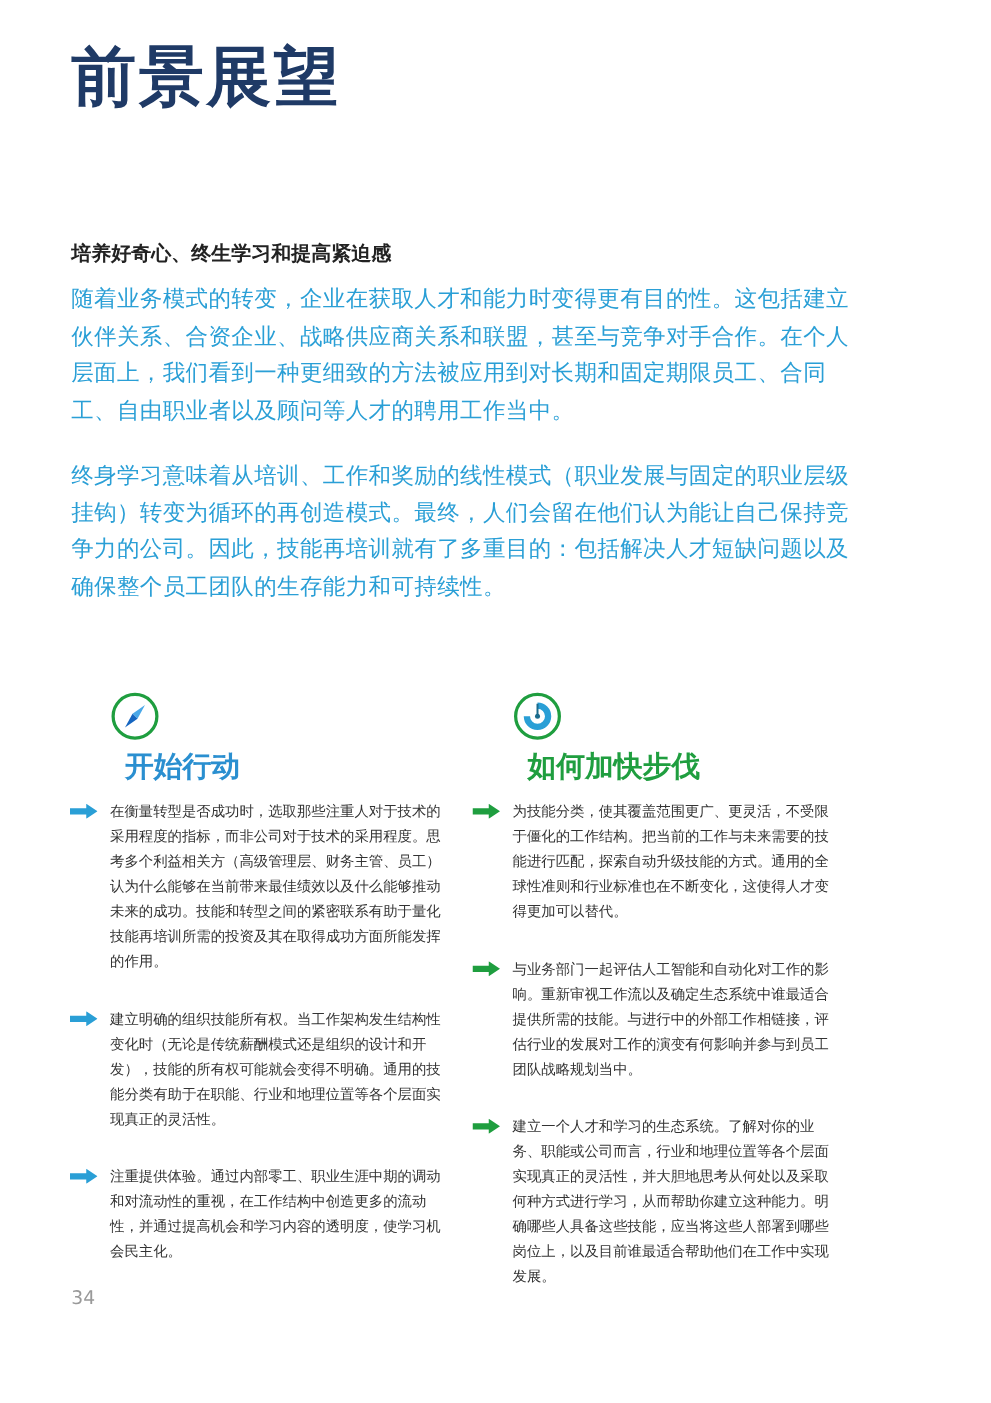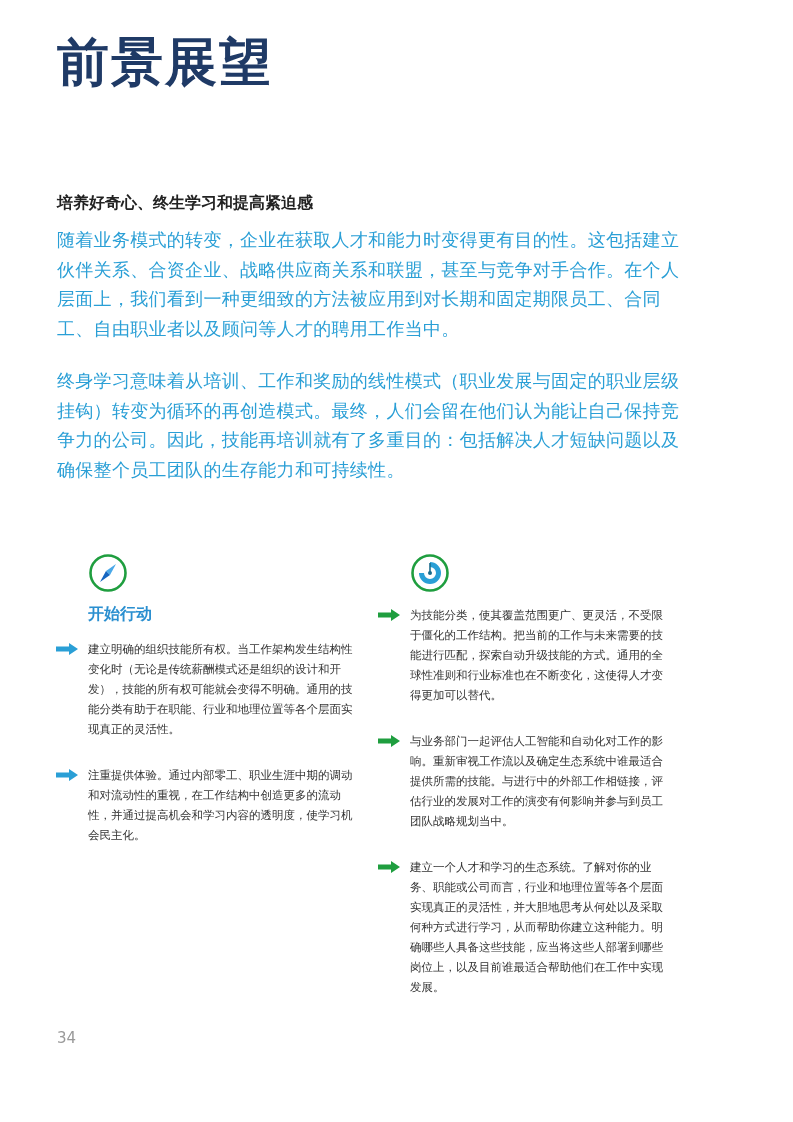--- a/index.html
+++ b/index.html
@@ -20,21 +20,21 @@
       position: absolute; left: 57px; width: 640px; margin: 0;
       font-size: 18px; line-height: 29.5px; color: #2a9fd6; letter-spacing: 0.3px;
     }
     .p1 { top: 225px; }
     .p2 { top: 366px; }
     .col { position: absolute; top: 553px; width: 300px; }
     .col-left { left: 88px; }
     .col-right { left: 410px; }
     .icon-circle { width: 40px; height: 40px; display: block; }
     .col-title {
-      margin: 8px 0 0 0; font-size: 16px; font-weight: bold; line-height: 26px;
+      margin: 8px 0 0 12px; font-size: 23px; font-weight: bold; line-height: 26px;
     }
     .col-left .col-title { color: #2a8fd0; }
     .col-right .col-title { color: #1f9e3f; }
     .items { list-style: none; margin: 0; padding: 0; position: relative; }
     .item { position: relative; font-size: 11.5px; line-height: 20px; color: #333333; }
     .item .arrow { position: absolute; left: -32px; top: 4px; width: 22px; height: 12px; }
     .col-left .items { margin-top: 12px; }
     .col-right .items { margin-top: 12px; }
     .col-left .item { width: 268px; }
     .col-right .item { width: 264px; }
@@ -59,38 +59,45 @@
     <circle cx="20" cy="20" r="17.5" fill="none" stroke="#1f9e3f" stroke-width="2.6"></circle>
     <polygon points="28,11 22,22 18,18" fill="#4aa8e8"></polygon>
     <polygon points="12,29 18,18 22,22" fill="#1565c0"></polygon>
   </svg>
   <h3 class="col-title">开始行动</h3>
   <ul class="items">
     <li class="item">
       <svg class="arrow" viewBox="0 0 22 12">
           <polygon points="0,3.5 13,3.5 13,0 22,6 13,12 13,8.5 0,8.5" fill="#2a9fd6"></polygon>
         </svg>
+      <span>在衡量转型是否成功时，选取那些注重人对于技术的采用程度的指标，而非公司对于技术的采用程度。思考多个利益相关方（高级管理层、财务主管、员工）认为什么能够在当前带来最佳绩效以及什么能够推动未来的成功。技能和转型之间的紧密联系有助于量化技能再培训所需的投资及其在取得成功方面所能发挥的作用。</span>
+    </li>
+    <li class="item">
+      <svg class="arrow" viewBox="0 0 22 12">
+          <polygon points="0,3.5 13,3.5 13,0 22,6 13,12 13,8.5 0,8.5" fill="#2a9fd6"></polygon>
+        </svg>
       <span>建立明确的组织技能所有权。当工作架构发生结构性变化时（无论是传统薪酬模式还是组织的设计和开发），技能的所有权可能就会变得不明确。通用的技能分类有助于在职能、行业和地理位置等各个层面实现真正的灵活性。</span>
     </li>
     <li class="item">
       <svg class="arrow" viewBox="0 0 22 12">
           <polygon points="0,3.5 13,3.5 13,0 22,6 13,12 13,8.5 0,8.5" fill="#2a9fd6"></polygon>
         </svg>
       <span>注重提供体验。通过内部零工、职业生涯中期的调动和对流动性的重视，在工作结构中创造更多的流动性，并通过提高机会和学习内容的透明度，使学习机会民主化。</span>
     </li>
   </ul>
 </div>
 
 <div class="col col-right">
   <svg class="icon-circle" viewBox="0 0 40 40">
     <circle cx="20" cy="20" r="17.5" fill="none" stroke="#1f9e3f" stroke-width="2.6"></circle>
     <path d="M20,9 A11,11 0 1 1 9,20 L14,20 A6,6 0 1 0 20,14 Z" fill="#2a9fd6"></path>
     <line x1="20" y1="10" x2="20" y2="20" stroke="#1a6b8c" stroke-width="1.6"></line>
     <circle cx="20" cy="20" r="2" fill="#1a6b8c"></circle>
   </svg>
+  <h3 class="col-title">如何加快步伐</h3>
   <ul class="items">
     <li class="item">
       <svg class="arrow" viewBox="0 0 22 12">
           <polygon points="0,3.5 13,3.5 13,0 22,6 13,12 13,8.5 0,8.5" fill="#1f9e3f"></polygon>
         </svg>
       <span>为技能分类，使其覆盖范围更广、更灵活，不受限于僵化的工作结构。把当前的工作与未来需要的技能进行匹配，探索自动升级技能的方式。通用的全球性准则和行业标准也在不断变化，这使得人才变得更加可以替代。</span>
     </li>
     <li class="item">
       <svg class="arrow" viewBox="0 0 22 12">
           <polygon points="0,3.5 13,3.5 13,0 22,6 13,12 13,8.5 0,8.5" fill="#1f9e3f"></polygon>

